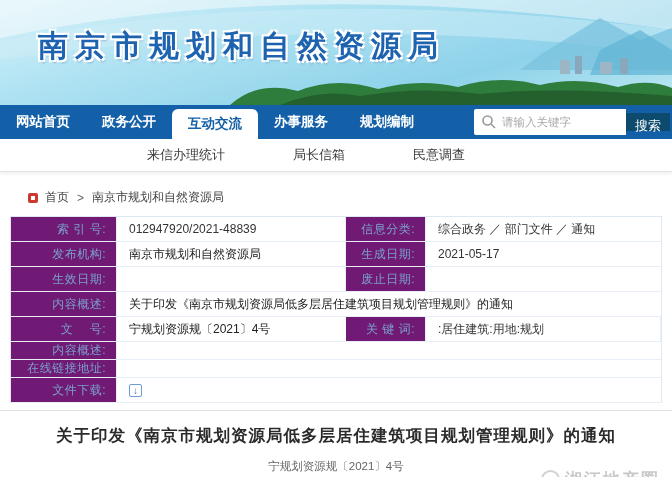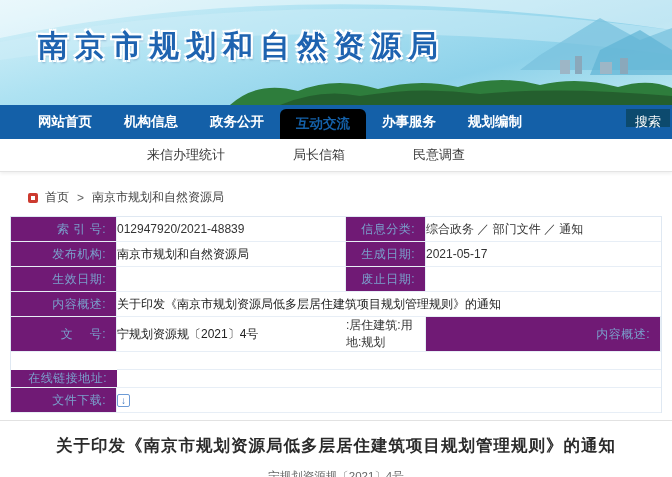--- a/index.html
+++ b/index.html
@@ -10,24 +10,24 @@
   .banner { position:relative; width:672px; height:105px; overflow:hidden;
     background:linear-gradient(165deg,#d9f2f9 0%,#aee2f2 35%,#8ed2ea 70%,#bfe9f2 100%); }
   .banner svg { position:absolute; left:0; top:0; }
   .banner-title { position:absolute; left:38px; top:26px; z-index:3;
     font-size:30px; font-weight:bold; letter-spacing:7px; color:#1e63b0;
     text-shadow:-2px -2px 0 #fff, 2px -2px 0 #fff, -2px 2px 0 #fff, 2px 2px 0 #fff,
                 0 0 4px rgba(255,255,255,.9), 2px 3px 2px rgba(30,80,140,.35); }
 
   
   .nav { position:relative; width:672px; height:34px; background:#1460a8;
-    display:flex; align-items:stretch; padding-left:22px; }
+    display:flex; align-items:stretch; }
   .nav-tab { color:#fff; font-size:13.5px; font-weight:bold; line-height:34px;
     padding:0 16px; cursor:pointer; white-space:nowrap; }
-  .nav-tab.active { background:#000000; color:#1460a8; border-radius:6px 6px 0 0;
+  .nav-tab.active { background:#ffffff; color:#1460a8; border-radius:6px 6px 0 0;
     margin-top:4px; line-height:30px; }
   .search-wrap { position:absolute; right:2px; top:4px; display:flex; align-items:center; }
   .search-box { position:relative; width:152px; height:26px; background:#fff;
     border-radius:2px 0 0 2px; }
   .search-box input { width:100%; height:100%; border:none; outline:none;
     padding:0 6px 0 28px; font-size:11.5px; color:#444; background:transparent; }
   .search-box input::placeholder { color:#aaa; }
   .search-icon { position:absolute; left:7px; top:5px; width:16px; height:16px; }
   .search-btn { height:18px; padding:0 9px; background:#0c4a6e; color:#fff;
     font-size:13px; font-weight:normal; border:none; line-height:26px; cursor:pointer; }
@@ -51,21 +51,21 @@
   .crumb-link { cursor:pointer; }
 
   
   .info-table { margin:0 10px; border:1px solid #dfe8f2; border-bottom:none;
     display:grid; grid-template-columns:106px 229px 80px 1fr; font-size:12px; }
   .tcell { border-bottom:1px solid #e7eef6; border-right:1px solid #e7eef6;
     display:flex; align-items:center; min-height:25px; }
   .tcell:nth-child(4n), .tcell.last { border-right:none; }
   .tlabel { background:#701a75; color:#7aa0cc; justify-content:flex-end;
     padding-right:10px; letter-spacing:.5px; }
-  .tvalue { color:#333; }
+  .tvalue { color:#333; padding-left:12px; }
   .tvalue.strong { color:#222; }
   .span3 { grid-column:2 / 5; border-right:none; }
   .short { min-height:18px; }
   .dl-icon { display:inline-block; width:13px; height:13px; border:1px solid #6d9bd6;
     border-radius:2px; color:#3f76c0; font-size:10px; line-height:12px;
     text-align:center; font-weight:bold; cursor:pointer; }
 
   
   .doc-divider { border-top:1px solid #e2e2e2; margin-top:7px; }
   .doc-section { position:relative; width:672px; height:88px; padding-top:14px; }
@@ -95,26 +95,32 @@
     <rect x="620" y="58" width="8" height="16" fill="#8aa8bb"></rect>
     <rect x="400" y="88" width="272" height="17" fill="#9ed8e6" opacity="0.9"></rect>
     <path d="M230,105 Q258,80 298,91 Q336,76 378,89 Q418,78 458,87 Q498,74 540,85 Q578,76 618,87 Q648,78 672,88 L672,105 Z" fill="#2e7d3c"></path>
     <path d="M280,105 Q320,88 360,96 Q420,86 480,94 Q560,86 672,96 L672,105 Z" fill="#245f2e"></path>
   </svg>
   <div class="banner-title">南京市规划和自然资源局</div>
 </div>
 
 <div class="nav">
   <div class="nav-tab">网站首页</div>
-  <div class="nav-tab">机构信息</div>
   <div class="nav-tab">政务公开</div>
   <div class="nav-tab active">互动交流</div>
   <div class="nav-tab">办事服务</div>
   <div class="nav-tab">规划编制</div>
   <div class="search-wrap">
+    <div class="search-box">
+      <svg class="search-icon" viewBox="0 0 16 16">
+        <circle cx="6.5" cy="6.5" r="4.5" fill="none" stroke="#999" stroke-width="1.6"></circle>
+        <line x1="10" y1="10" x2="14" y2="14" stroke="#999" stroke-width="1.6"></line>
+      </svg>
+      <input type="text" placeholder="请输入关键字" style="">
+    </div>
     <button class="search-btn">搜索</button>
   </div>
 </div>
 
 <div class="subnav">
   <div class="subnav-item">来信办理统计</div>
   <div class="subnav-item">局长信箱</div>
   <div class="subnav-item">民意调查</div>
 </div>
 
@@ -139,20 +145,21 @@
   <div class="tcell tlabel">生效日期:</div>
   <div class="tcell tvalue"></div>
   <div class="tcell tlabel">废止日期:</div>
   <div class="tcell tvalue"></div>
 
   <div class="tcell tlabel">内容概述:</div>
   <div class="tcell tvalue span3 strong">关于印发《南京市规划资源局低多层居住建筑项目规划管理规则》的通知</div>
 
   <div class="tcell tlabel">文　 号:</div>
   <div class="tcell tvalue strong">宁规划资源规〔2021〕4号</div>
+  <div class="tcell tlabel">关 键 词:</div>
   <div class="tcell tvalue">:居住建筑:用地:规划</div>
 
   <div class="tcell tlabel short">内容概述:</div>
   <div class="tcell tvalue span3 short"></div>
 
   <div class="tcell tlabel short">在线链接地址:</div>
   <div class="tcell tvalue span3 short"></div>
 
   <div class="tcell tlabel">文件下载:</div>
   <div class="tcell tvalue span3">

